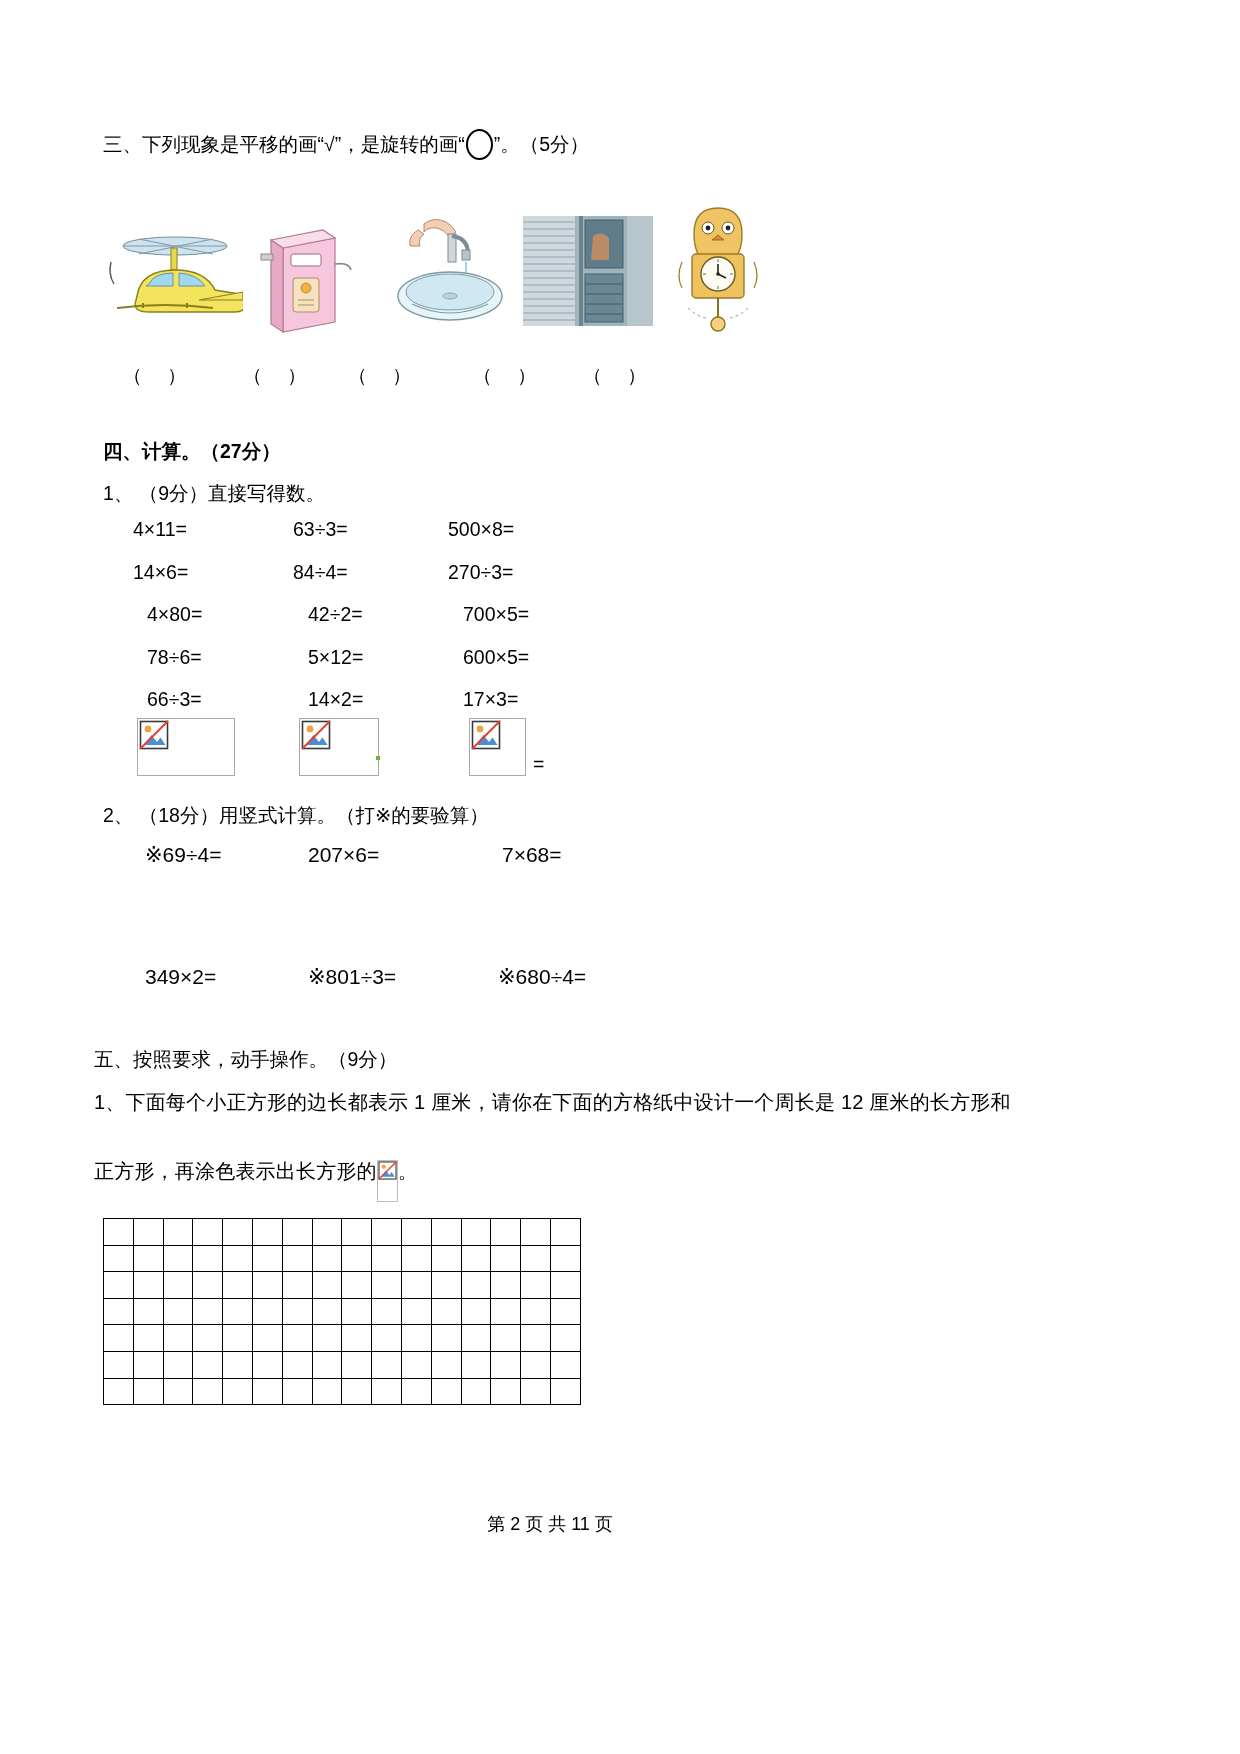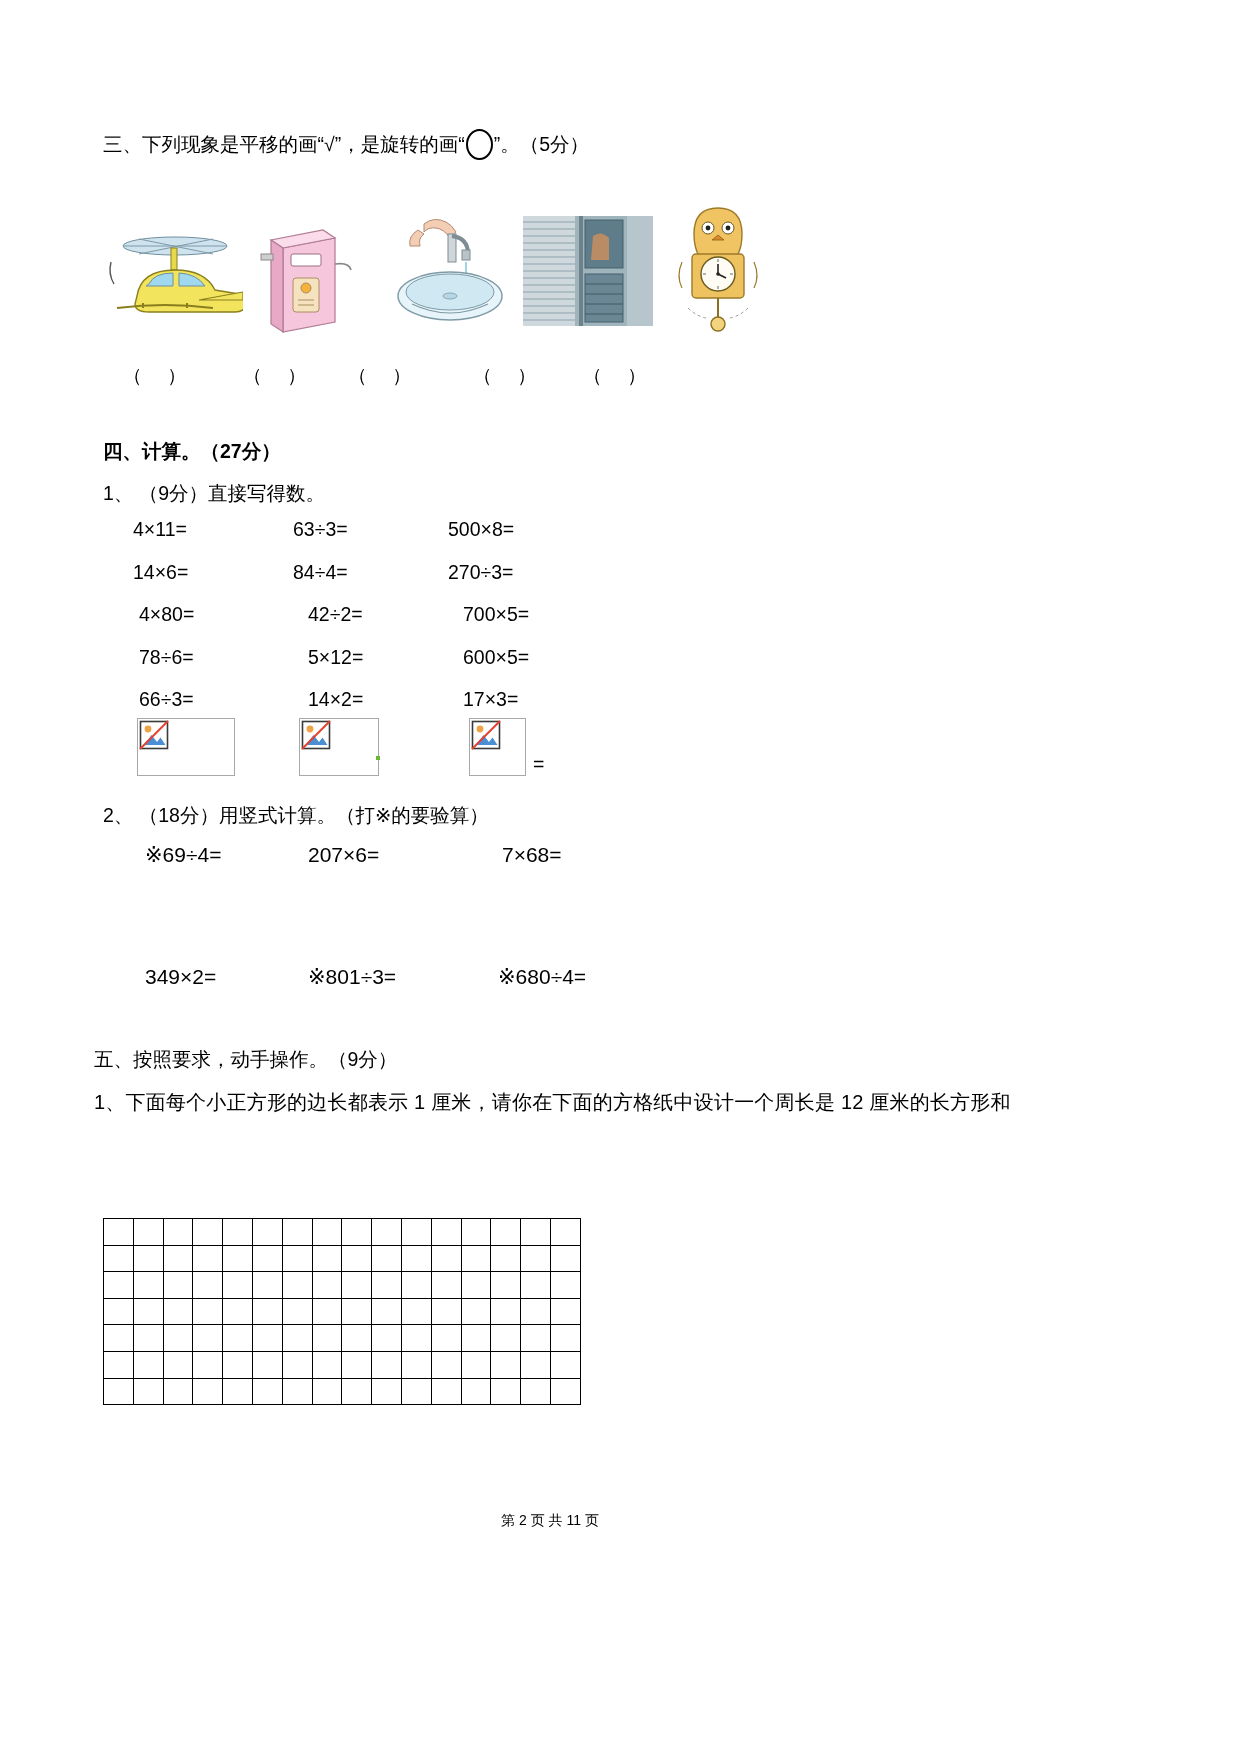--- a/index.html
+++ b/index.html
@@ -96,21 +96,21 @@
   }
   .calc-cell {
     position: absolute;
     font-size: 19.5px;
     white-space: nowrap;
   }
   .c0 { left: 30px; }
   .c1 { left: 190px; }
   .c2 { left: 345px; }
 
-  .c0.ind { left: 36px; text-align: center; }
+  .c0.ind { left: 44px; text-align: center; }
   .c1.ind { left: 205px; }
   .c2.ind { left: 360px; }
 
   
   #brokenrow {
     position: absolute;
     left: 103px;
     top: 718px;
     width: 560px;
     height: 70px;
@@ -186,21 +186,21 @@
     box-sizing: border-box;
   }
 
   
   #footer {
     position: absolute;
     left: 0;
     top: 1512px;
     width: 1100px;
     text-align: center;
-    font-size: 14px;
+    font-size: 18px;
   }
 </style>
 </head>
 <body>
 
 <div class="page">
 
   <div class="sec-head" id="sec3-head">
     <span>三、下列现象是平移的画“√”，是旋转的画“</span><span class="circle-glyph"></span><span>”。（5分）</span>
   </div>
@@ -408,20 +408,30 @@
   <div class="vert-row" id="vert-row2">
     <span class="vert-cell" style="left:42px;">349×2=</span>
     <span class="vert-cell" style="left:205px;">※801÷3=</span>
     <span class="vert-cell" style="left:395px;">※680÷4=</span>
   </div>
 
   <div class="sec-head" id="sec5-head">五、按照要求，动手操作。（9分）</div>
 
   <div class="q-line" id="sec5-1a">1、下面每个小正方形的边长都表示 1 厘米，请你在下面的方格纸中设计一个周长是 12 厘米的长方形和</div>
 
+  <div class="q-line" id="sec5-1b">
+    <span>正方形，再涂色表示出长方形的</span><span class="inline-imgbox"><span class="brokenicon">
+          <svg width="19" height="19" viewBox="0 0 30 30">
+          <rect x="1.5" y="1.5" width="27" height="27" fill="#ffffff" stroke="#3a3a3a" stroke-width="1.8"></rect>
+          <circle cx="9" cy="9" r="3.4" fill="#f0a247"></circle>
+          <path d="M5 25 l7.5 -10 l5.5 7 l3.5 -4.5 l5 7.5 z" fill="#4a8fd4"></path>
+          <line x1="1" y1="29" x2="29" y2="1" stroke="#e4402f" stroke-width="2.2"></line>
+        </svg>
+        </span></span><span>。</span>
+  </div>
 
   <div id="gridpaper">
     <div class="gcell"></div>
       <div class="gcell"></div>
       <div class="gcell"></div>
       <div class="gcell"></div>
       <div class="gcell"></div>
       <div class="gcell"></div>
       <div class="gcell"></div>
       <div class="gcell"></div>

